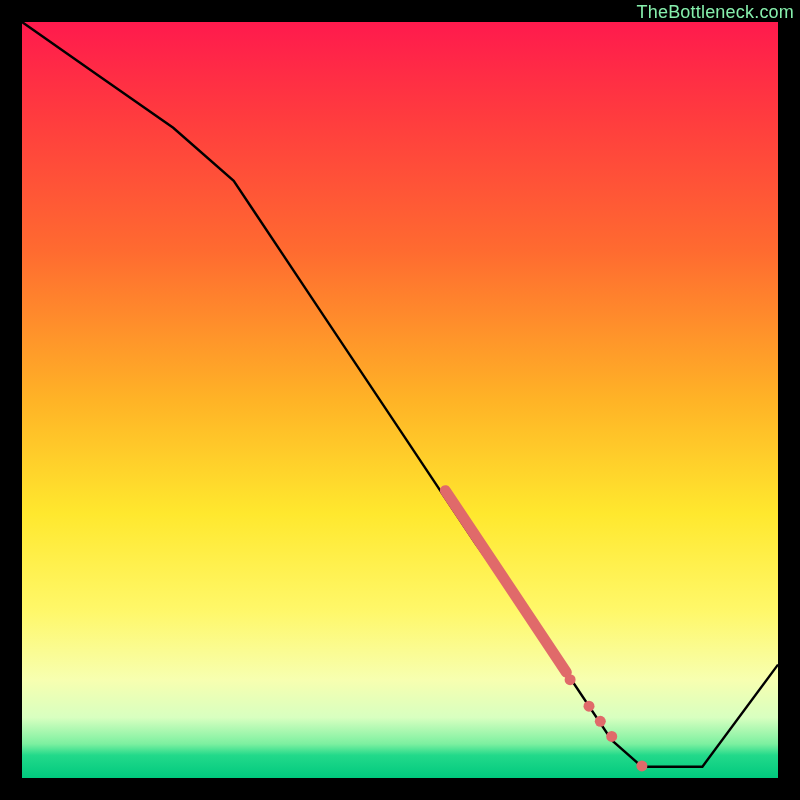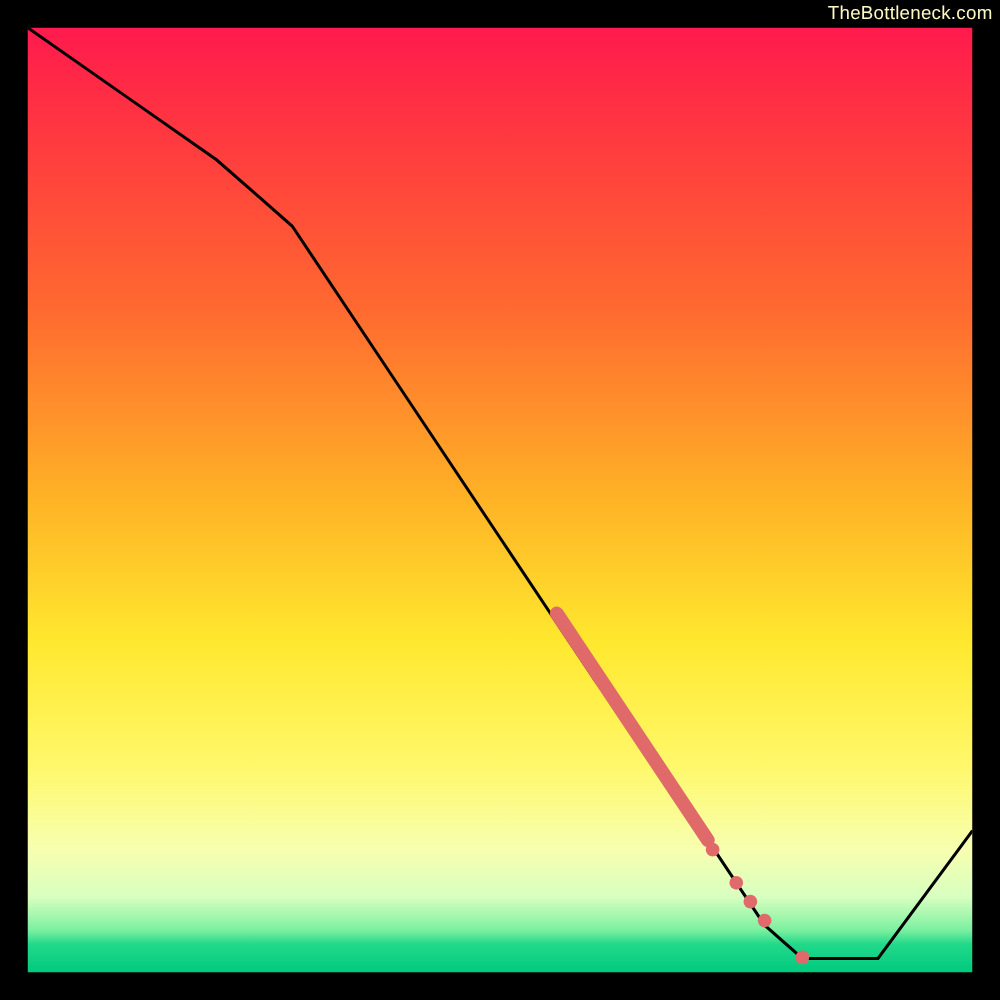--- a/index.html
+++ b/index.html
@@ -54,22 +54,22 @@
     top: 0;
     width: 756px;
     height: 756px;
     overflow: visible;
   }
   .watermark {
     position: absolute;
     top: 2px;
     right: 6px;
     font-family: Arial, Helvetica, sans-serif;
-    font-size: 15px;
-    color: #fef9c3;
+    font-size: 18px;
+    color: #86efac;
     letter-spacing: 0.2px;
     user-select: none;
   }
 </style>
 </head>
 <body>
 
 <div class="frame">
   <div class="plot">
     <div class="gradient"></div>

